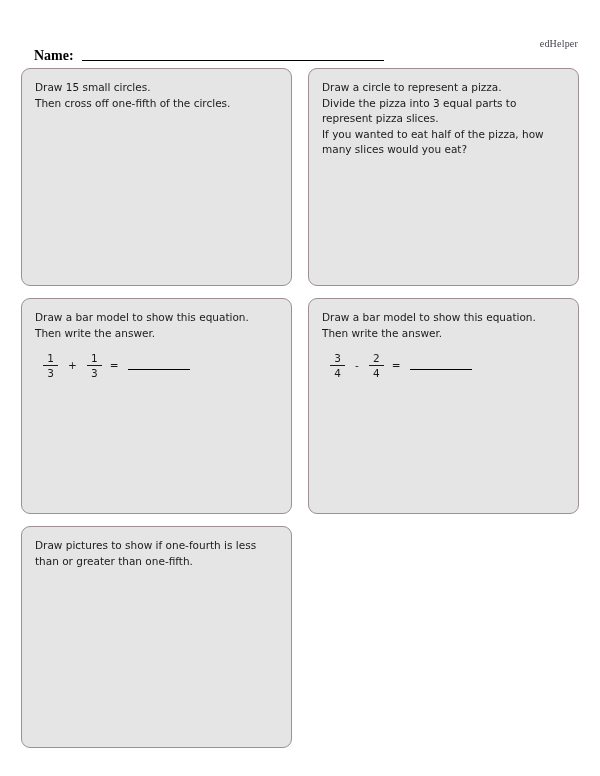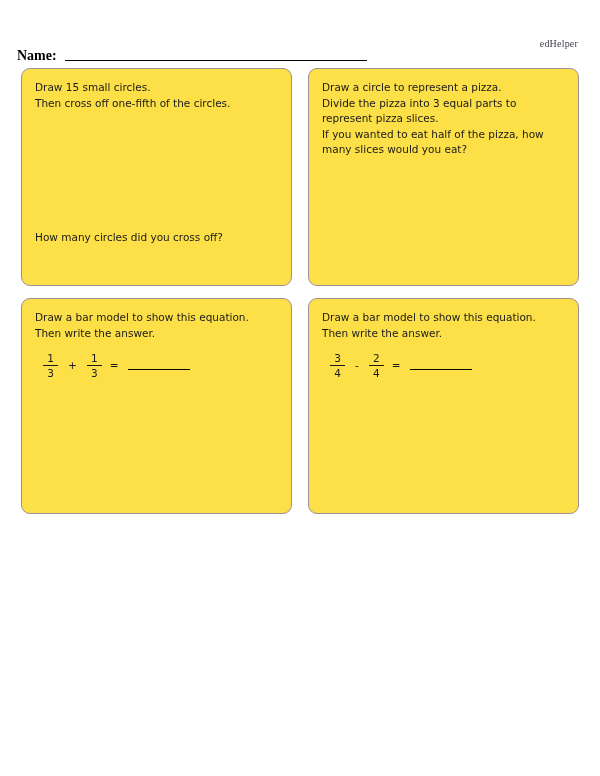--- a/index.html
+++ b/index.html
@@ -22,21 +22,21 @@
     position: absolute;
     top: 38px;
     right: 22px;
     font-family: "Liberation Serif", serif;
     font-size: 10px;
     color: #44404a;
     letter-spacing: 0.2px;
   }
   .name-row {
     position: absolute;
-    left: 17px;
+    left: 34px;
     top: 49px;
     width: 350px;
     display: flex;
     align-items: flex-end;
   }
   .name-label {
     font-family: "Liberation Serif", serif;
     font-weight: bold;
     font-size: 14px;
     color: #000000;
@@ -61,21 +61,21 @@
     display: grid;
     grid-template-columns: 271px 271px;
     grid-template-rows: 218px 216px 222px;
     column-gap: 16px;
     row-gap: 12px;
   }
   .qbox {
     position: relative;
     border: 1.4px solid #9d8f95;
     border-radius: 9px;
-    background: #fde047;
+    background: #e5e5e5;
     box-sizing: border-box;
     padding: 11px 12px 8px 13px;
     overflow: hidden;
   }
   .qtext {
     font-family: "DejaVu Sans", sans-serif;
     font-size: 10.5px;
     line-height: 15.5px;
     color: #1a1a1a;
     white-space: pre-line;
@@ -165,21 +165,20 @@
   <div class="name-row">
     <span class="name-label">Name:</span>
     <span class="name-rule"></span>
   </div>
 
   <div class="grid">
 
     <div class="qbox">
       <div class="qtext">Draw 15 small circles.
 Then cross off one-fifth of the circles.</div>
-      <div class="qtext-lower">How many circles did you cross off?</div>
     </div>
 
     <div class="qbox">
       <div class="qtext">Draw a circle to represent a pizza.
 Divide the pizza into 3 equal parts to
 represent pizza slices.
 If you wanted to eat half of the pizza, how
 many slices would you eat?</div>
     </div>
 
@@ -217,15 +216,19 @@
           <span class="num">2</span>
           <span class="bar"></span>
           <span class="den">4</span>
         </span>
         <span class="eq-sign">=</span>
         <span class="answer-blank"></span>
       </div>
     </div>
 
 
+    <div class="qbox">
+      <div class="qtext">Draw pictures to show if one-fourth is less
+than or greater than one-fifth.</div>
+    </div>
 
   </div>
 </div>
 
 </body></html>

